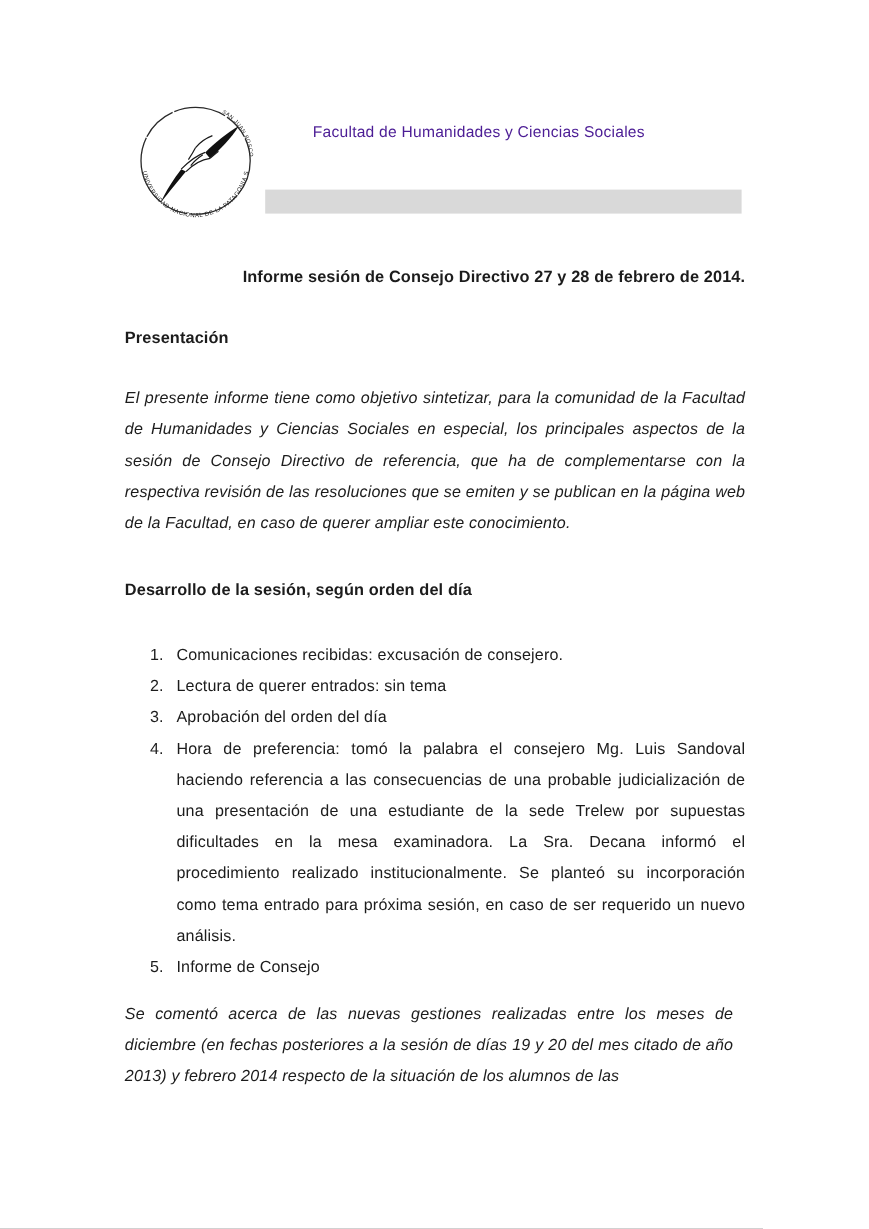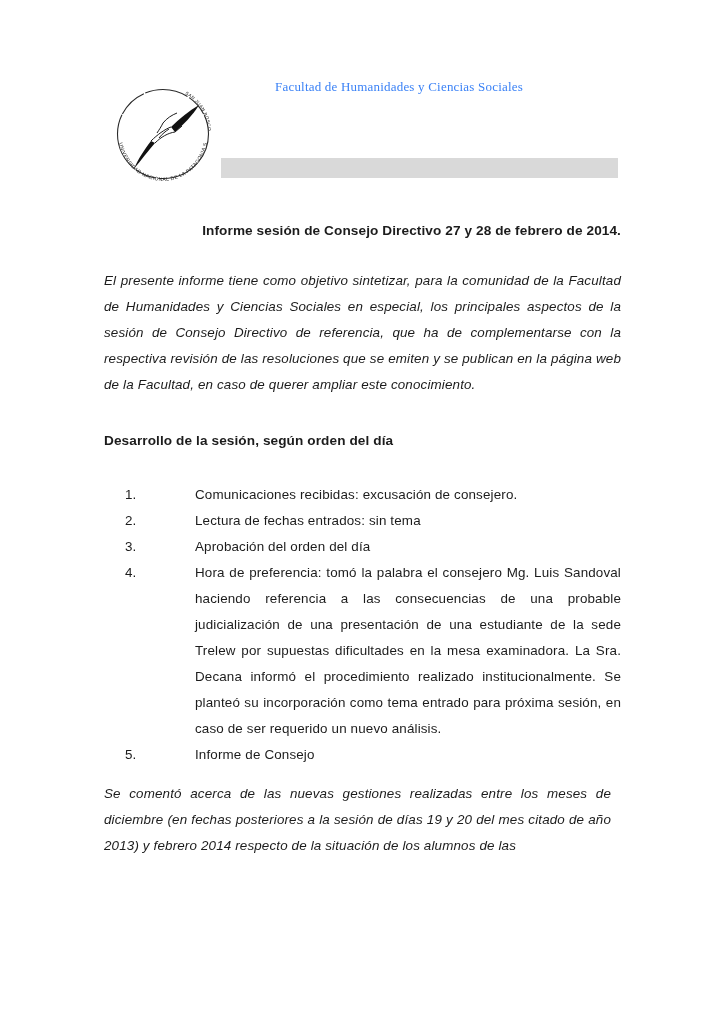--- a/index.html
+++ b/index.html
@@ -9,24 +9,23 @@
     width:724px;height:1024px;
     margin:0 auto;
     background:#ffffff;
     font-family:"Liberation Sans", sans-serif;
     color:#1c1c1c;
     overflow:hidden;
   }
   
   .seal{position:absolute;left:112px;top:87px;width:102px;height:114px;}
   .header-titles{
-    position:absolute;left:218px;top:79px;width:362px;
-    text-align:center;font-size:13px;line-height:16px;color:#3b82f6;
+    position:absolute;left:218px;top:102px;width:362px;
+    text-align:center;font-size:13px;line-height:16px;color:#4c1d95;
     letter-spacing:.2px;
-    font-family:Liberation Serif, serif;
   }
   .header-bar{
     position:absolute;left:221px;top:158px;width:397px;height:20px;
     background:#d9d9d9;
   }
   
   .content{position:absolute;left:104px;top:0;width:517px;}
   .doc-title{
     margin:222px 0 0 0;font-size:13.6px;font-weight:700;line-height:17px;
     letter-spacing:.1px;
@@ -39,21 +38,21 @@
   .para{
     margin:29px 0 0 0;font-size:13.4px;line-height:26px;
     text-align:justify;text-justify:inter-word;letter-spacing:.15px;font-style:italic;
   }
   .agenda{
     list-style:none;margin:33px 0 0 0;padding:0 0 0 21px;
     font-size:13.4px;line-height:26px;letter-spacing:.15px;
   }
   .agenda li{display:flex;align-items:flex-start;}
   .li-num{flex:0 0 22px;}
-  .li-text{flex:1 1 auto;text-align:justify;text-justify:inter-word;margin-left:48px;}
+  .li-text{flex:1 1 auto;text-align:justify;text-justify:inter-word;}
   .closing{margin:13px 10px 0 0;}
 </style>
 </head>
 <body>
 
 <div class="page">
 
   <svg class="seal" viewBox="0 0 100 114" width="102" height="114" aria-hidden="true">
     <g>
       <ellipse cx="50" cy="47" rx="45.5" ry="44.5" fill="none" stroke="#2a2a2a" stroke-width="1.1" stroke-dasharray="30 1.5 44 2 22 1.5 60 1"></ellipse>
@@ -86,33 +85,34 @@
   <div class="header-titles">
     <div>Facultad de Humanidades y Ciencias Sociales</div>
   </div>
 
   <div class="header-bar"></div>
 
   <div class="content">
 
     <h1 class="doc-title">Informe sesión de Consejo Directivo 27 y 28 de febrero de 2014.</h1>
 
+    <h2 class="sec-heading">Presentación</h2>
 
     <p class="para">El presente informe tiene como objetivo sintetizar, para la comunidad de la Facultad de Humanidades y Ciencias Sociales en especial, los principales aspectos  de la sesión de Consejo Directivo de referencia, que ha de complementarse con la respectiva revisión de las resoluciones que se emiten y se publican en la página web de la Facultad, en caso de querer ampliar este conocimiento.</p>
 
     <h2 class="sec-heading">Desarrollo de la sesión, según orden del día</h2>
 
     <ol class="agenda">
       <li>
         <span class="li-num">1.</span>
         <span class="li-text">Comunicaciones recibidas: excusación de consejero.</span>
       </li>
       <li>
         <span class="li-num">2.</span>
-        <span class="li-text">Lectura de fechas entrados: sin tema</span>
+        <span class="li-text">Lectura de querer entrados: sin tema</span>
       </li>
       <li>
         <span class="li-num">3.</span>
         <span class="li-text">Aprobación del orden del día</span>
       </li>
       <li>
         <span class="li-num">4.</span>
         <span class="li-text">Hora de preferencia: tomó la palabra el consejero Mg. Luis Sandoval haciendo referencia a las consecuencias de una probable judicialización de una presentación de una estudiante de la sede Trelew por supuestas dificultades en la mesa examinadora. La Sra. Decana informó el procedimiento realizado institucionalmente. Se planteó su incorporación como tema entrado para próxima sesión, en caso de ser requerido un nuevo análisis.</span>
       </li>
       <li>

